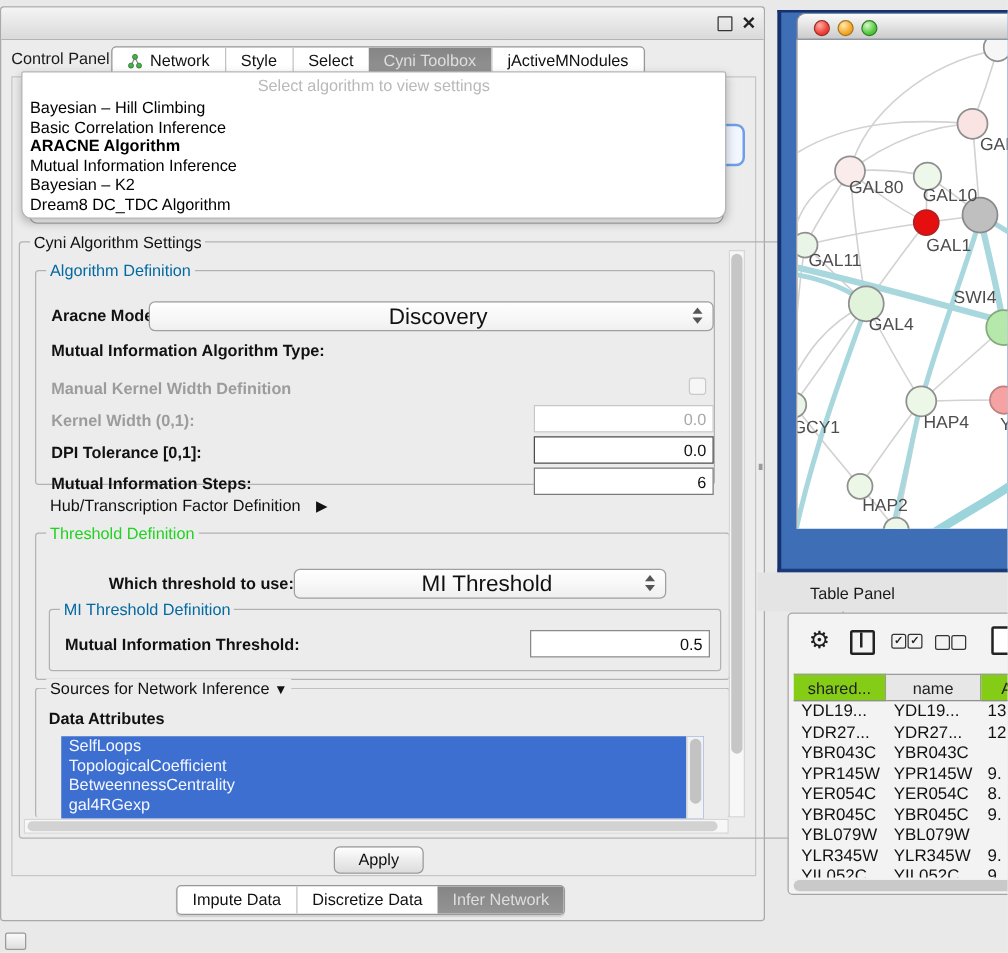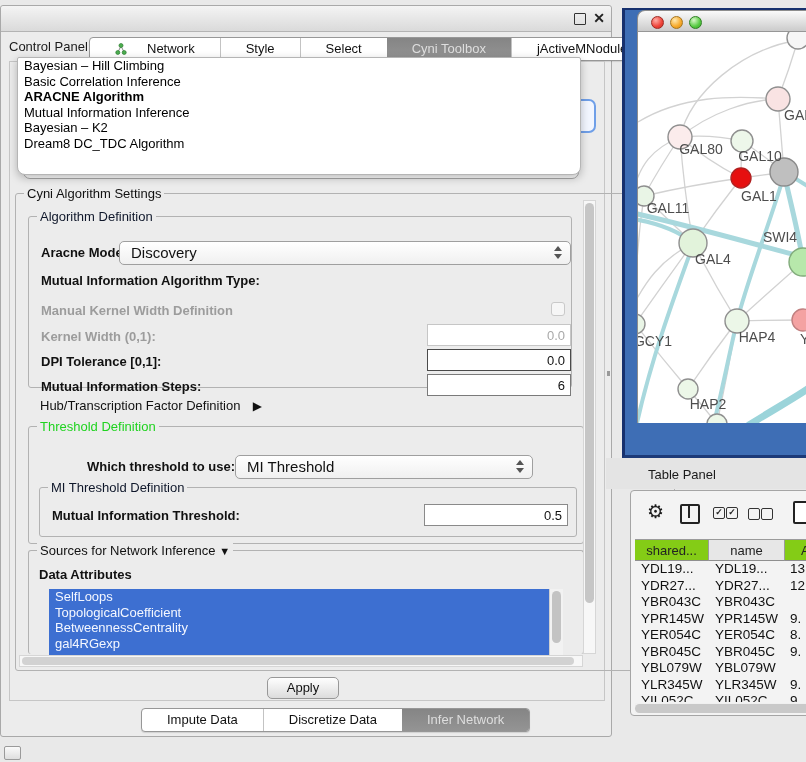--- a/index.html
+++ b/index.html
@@ -26,22 +26,22 @@
   .float-btn{position:absolute;right:25px;top:7px;width:10px;height:10px;border:1.5px solid #333;border-radius:1px;background:transparent;}
   .close-btn{position:absolute;right:6px;top:4px;font-size:14px;font-weight:bold;color:#222;line-height:16px;}
 
   
   .tabbar{
     position:absolute;display:inline-flex;height:22px;
     background:#ffffff;border:1px solid #979797;border-radius:4px;
     overflow:hidden;box-shadow:0 1px 1px rgba(0,0,0,0.12);
   }
   .tab{
-    padding:0 25px;font-size:13px;line-height:22px;color:#111;
-    border-left:1px solid #c3c3c3;display:flex;align-items:center;gap:20px;white-space:nowrap;
+    padding:0 12px;font-size:13px;line-height:22px;color:#111;
+    border-left:1px solid #c3c3c3;display:flex;align-items:center;gap:6px;white-space:nowrap;
   }
   .tab:first-child{border-left:none;}
   .tab.selected{background:linear-gradient(#858585,#949494);color:#dedede;border-left:none;}
   .net-ico{width:12px;height:12px;display:inline-block;}
 
   
   #algo-popup{
     left:16px;top:51px;width:562px;height:116px;background:#ffffff;
     border:1px solid #b5b5b5;border-radius:2px 2px 8px 8px;
     box-shadow:0 3px 8px rgba(0,0,0,0.25);z-index:60;
@@ -66,32 +66,32 @@
     left:8px;top:55px;width:596px;height:640px;
     border:1px solid #c6c6c6;background:#ececec;box-sizing:border-box;
   }
 
   
   .group{position:absolute;border:1px solid #b2b2b2;border-radius:3px;box-sizing:border-box;}
   .group>.legend{
     position:absolute;top:-8px;left:8px;background:#ececec;padding:0 3px;
     font-size:13px;color:#111;white-space:nowrap;
   }
-  .legend.blue{color:#0f172a;}
+  .legend.blue{color:#0369a1;}
   .legend.green{color:#1fd31f;}
 
   .lbl{position:absolute;font-size:13px;color:#111;font-weight:bold;white-space:nowrap;}
   .lbl.dis{color:#9c9c9c;}
   .lbl.plain{font-weight:normal;}
 
   .combo{
     position:absolute;background:linear-gradient(#ffffff,#f0f0f0);
     border:1px solid #9f9f9f;border-radius:5px;box-sizing:border-box;height:24px;
   }
-  .combo .val{font-size:15px;color:#111;line-height:22px;padding-left:11px;}
+  .combo .val{font-size:18px;color:#111;line-height:22px;padding-left:11px;text-align:center;}
   .combo .stepper{position:absolute;right:7px;top:4px;width:9px;height:14px;}
   .stepper .up{width:0;height:0;border-left:4px solid transparent;border-right:4px solid transparent;border-bottom:5px solid #555;margin-bottom:3px;}
   .stepper .dn{width:0;height:0;border-left:4px solid transparent;border-right:4px solid transparent;border-top:5px solid #555;}
 
   .tfield{
     position:absolute;height:22px;box-sizing:border-box;background:#fff;
     border:1px solid #6e6e6e;font-size:13px;color:#111;text-align:right;
     padding:0 5px;font-family:"Liberation Sans",sans-serif;
   }
   .tfield.dis{border:1px solid #c6c6c6;color:#a9a9a9;}
@@ -207,20 +207,21 @@
   </div>
 
   <div id="cp-content" class="abs"></div>
 
   <div id="bg-combo-stepper" class="abs"></div>
   <div id="bg-combo" class="abs">
     <div class="val">gal-filtered.sif default node</div>
   </div>
 
   <div id="algo-popup" class="abs">
+    <div class="popup-placeholder">Select algorithm to view settings</div>
     <div class="popup-item">Bayesian – Hill Climbing</div>
     <div class="popup-item">Basic Correlation Inference</div>
     <div class="popup-item bold">ARACNE Algorithm</div>
     <div class="popup-item">Mutual Information Inference</div>
     <div class="popup-item">Bayesian – K2</div>
     <div class="popup-item">Dream8 DC_TDC Algorithm</div>
   </div>
 
   <div class="group abs" style="left:14px;top:187px;width:660px;height:478px;">
     <span class="legend">Cyni Algorithm Settings</span>

